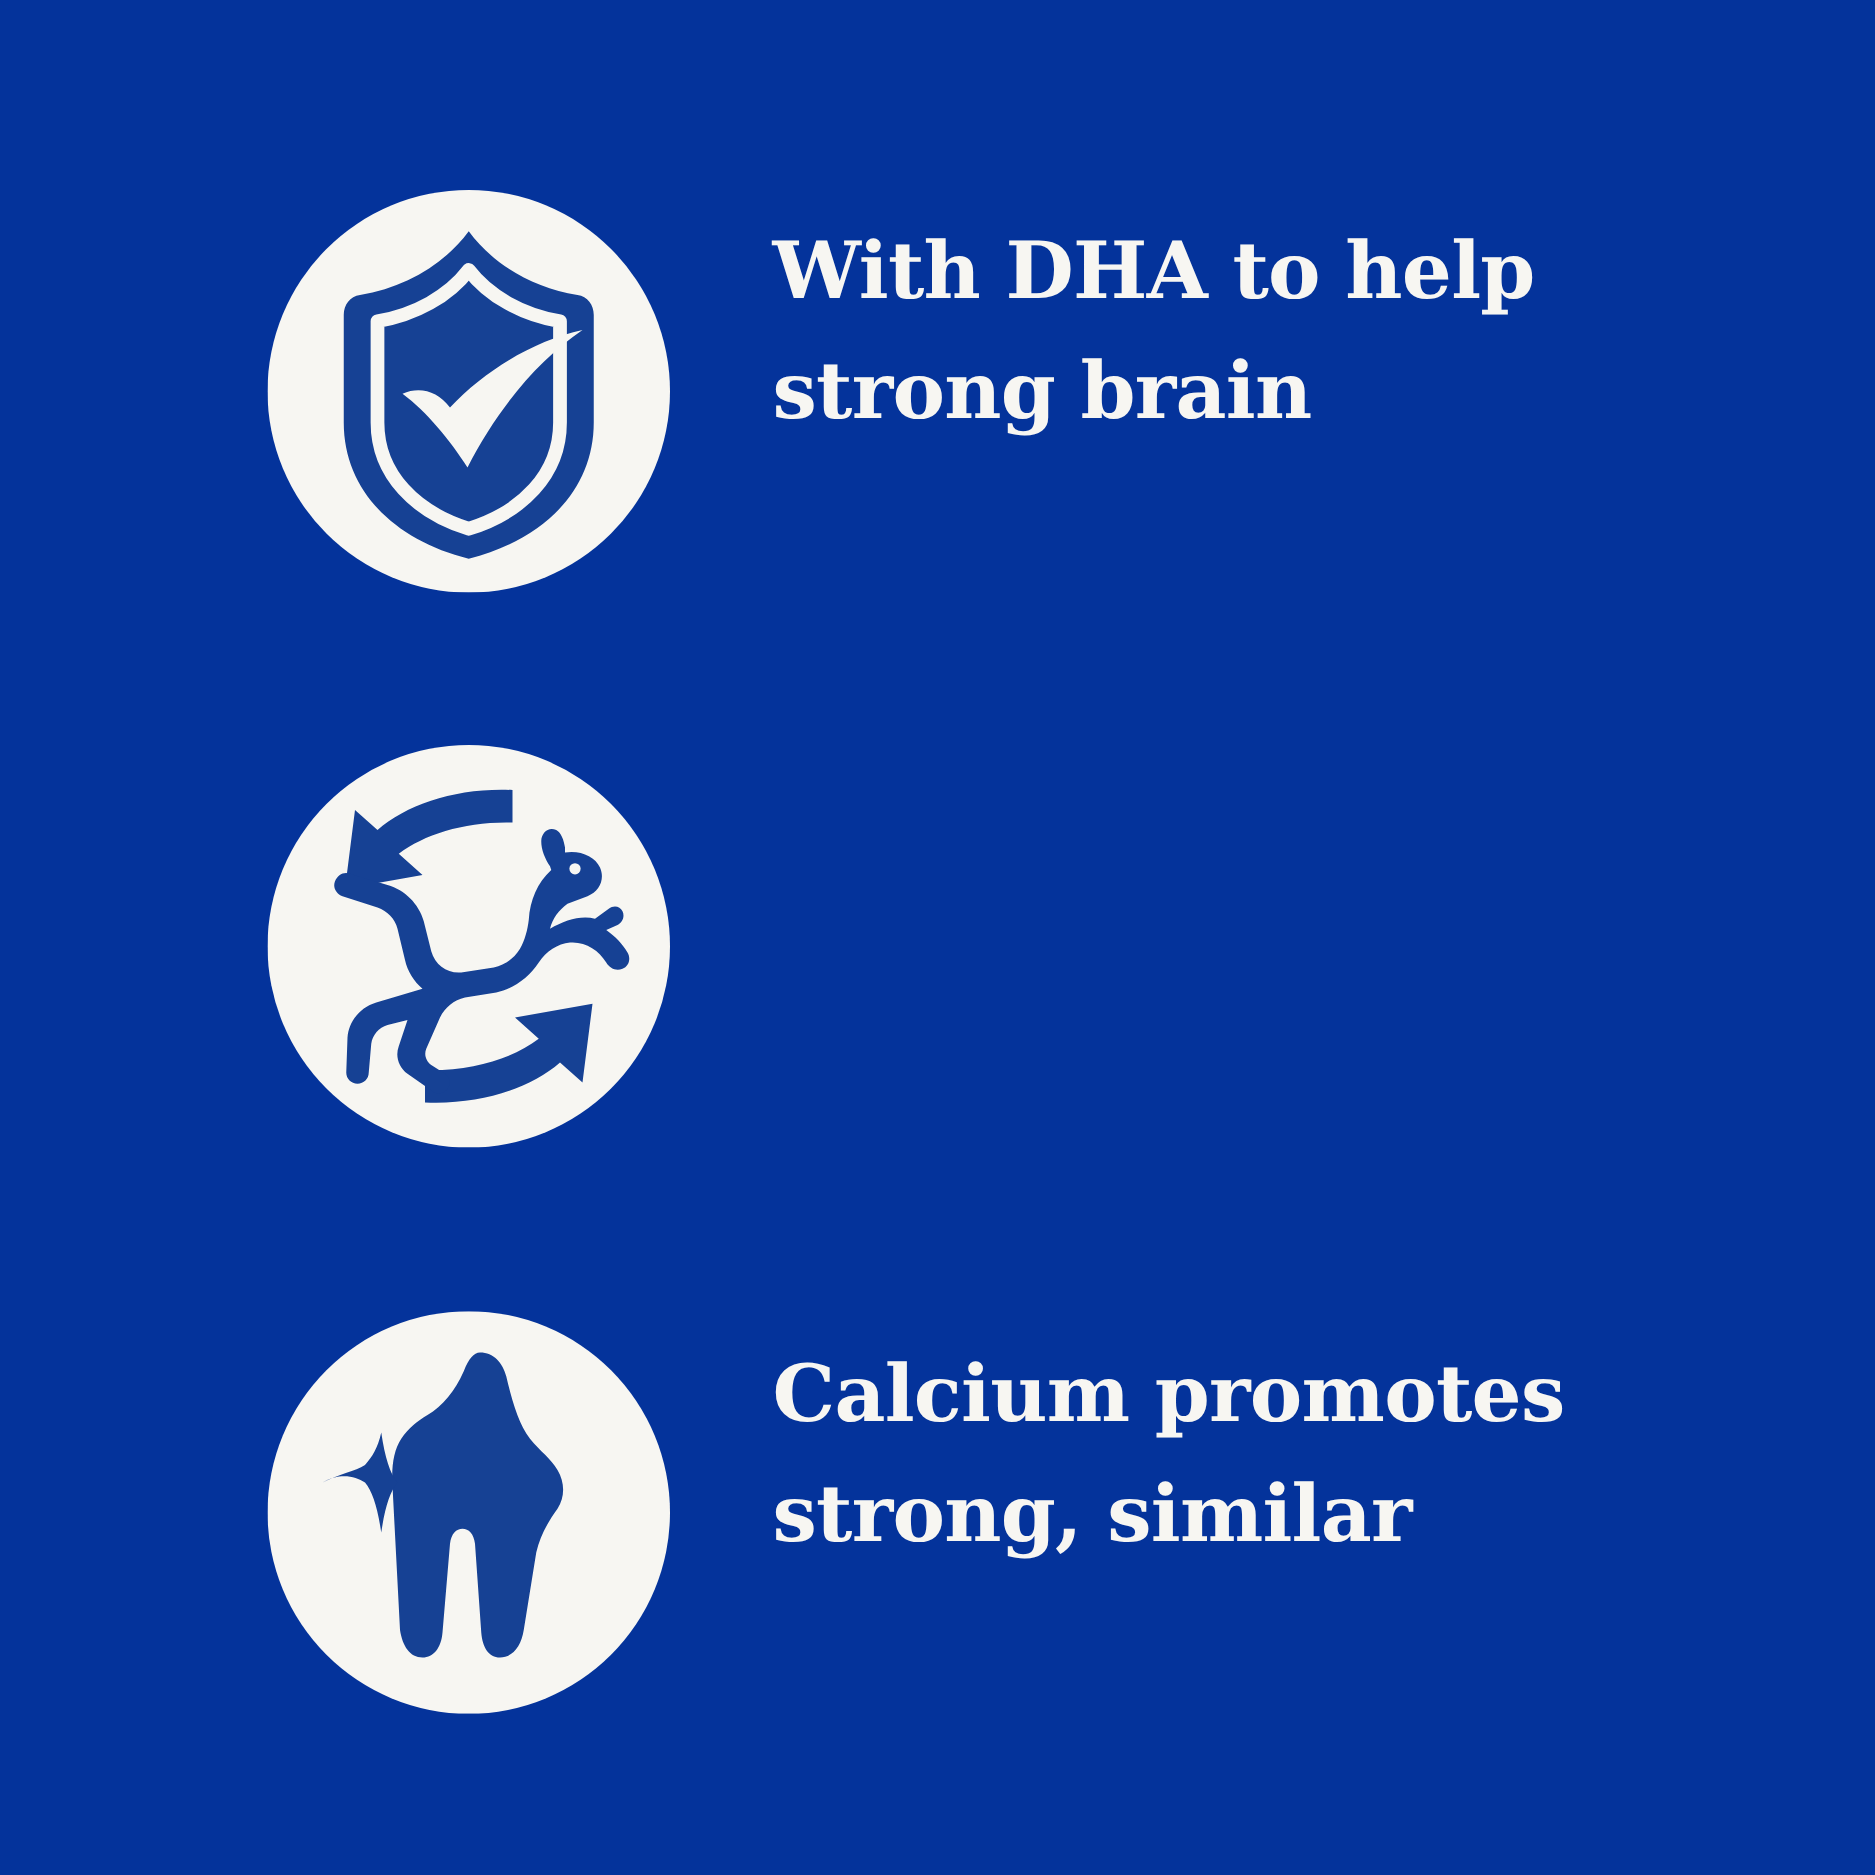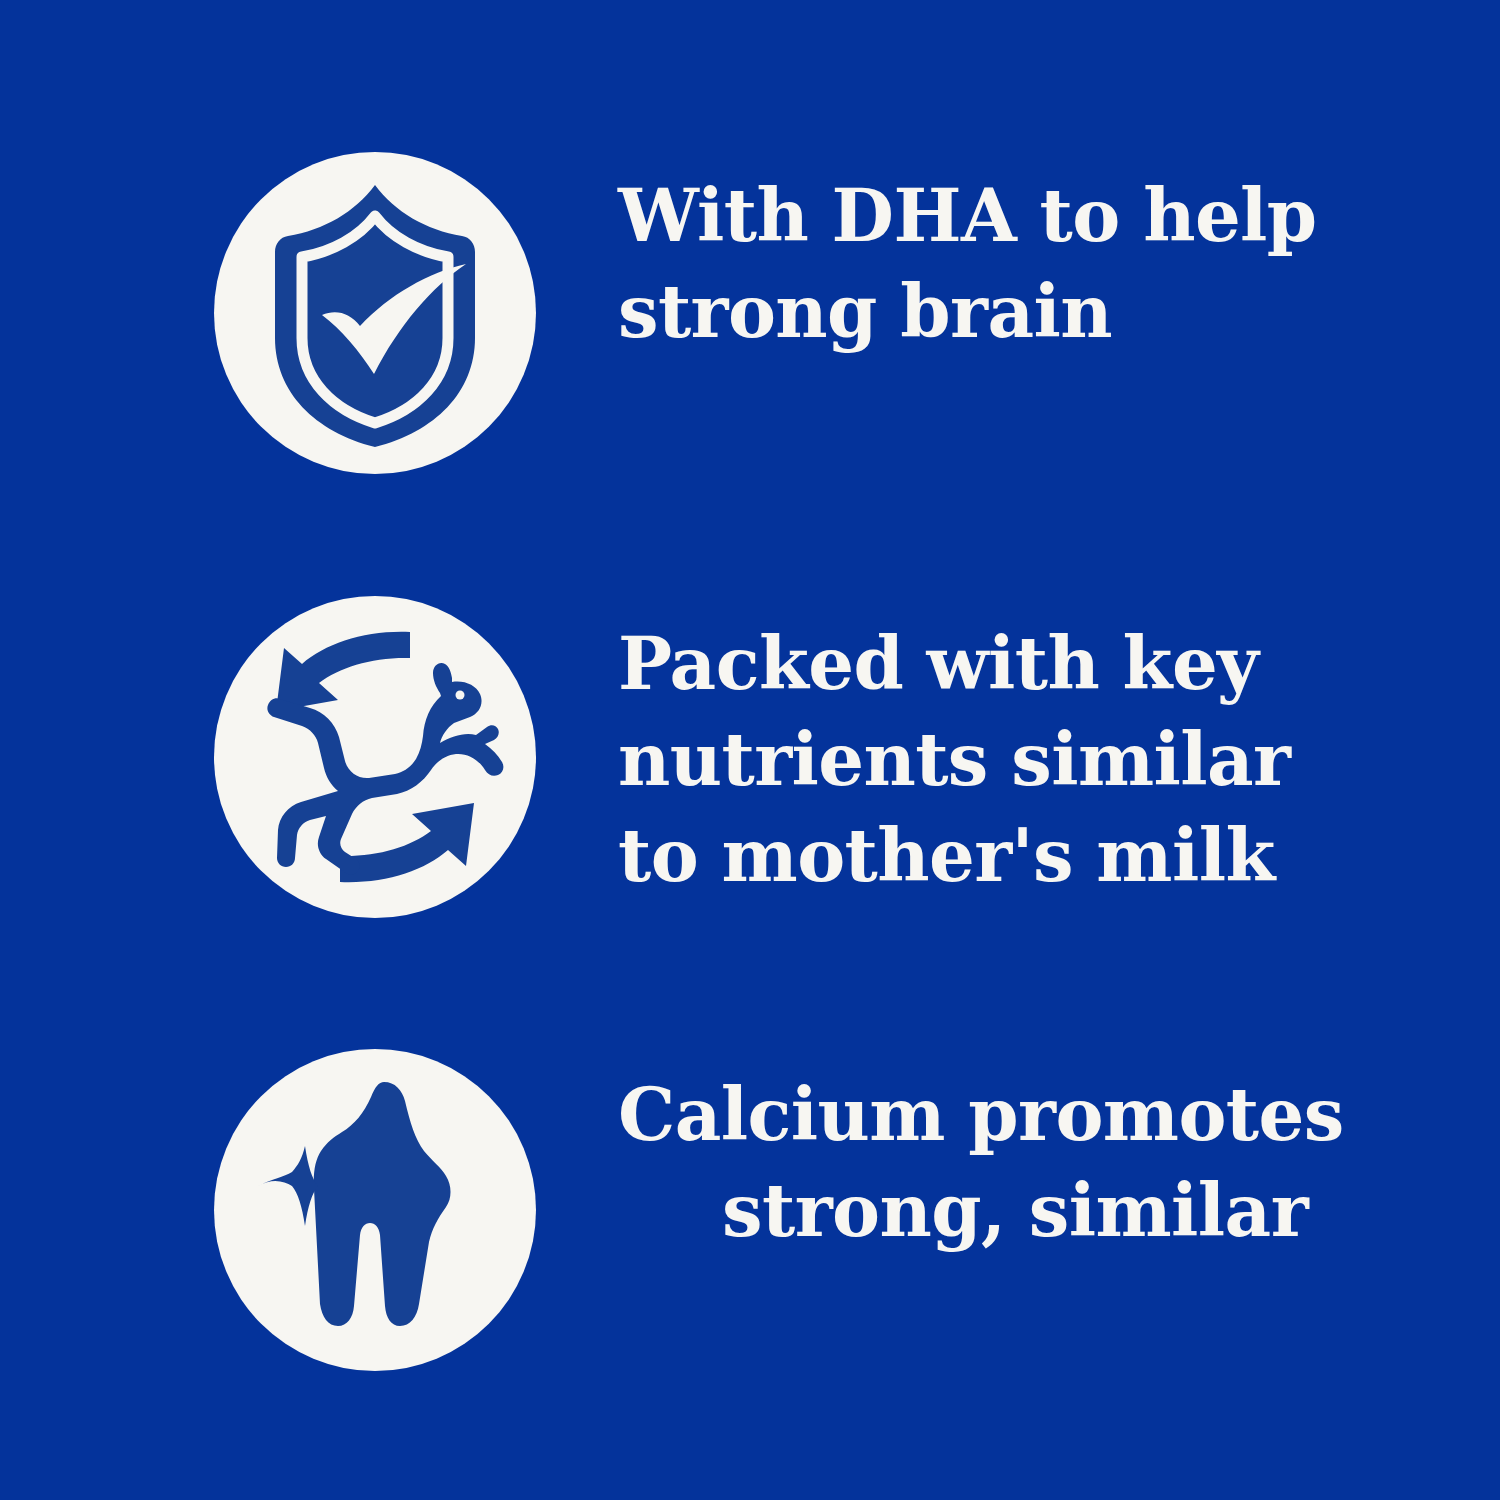--- a/index.html
+++ b/index.html
@@ -40,38 +40,38 @@
     display: block;
     width: 322px;
     height: 322px;
   }
   .benefit-text {
     flex: 0 0 auto;
     margin-left: 82px;
     width: 690px;
     font-family: "DejaVu Serif", "Liberation Serif", serif;
     font-weight: 700;
-    font-size: 72px;
+    font-size: 63px;
     line-height: 96px;
     letter-spacing: -0.6px;
     word-spacing: -1px;
     -webkit-font-smoothing: antialiased;
   }
   .benefit-text .txt-line {
     display: block;
     white-space: nowrap;
   }
   
   #row-1 { top: 152px; }
   #row-2 { top: 596px; }
   #row-3 { top: 1049px; }
 
   #row-1 .benefit-text { margin-top: 16px; }
   #row-2 .benefit-text { margin-top: 20px; }
-  #row-3 .benefit-text { margin-top: 18px; text-align: right; }
+  #row-3 .benefit-text { margin-top: 18px; }
 </style>
 </head>
 <body style="background: rgb(4, 51, 155);">
 
 <div id="benefit-panel">
 
   <div class="benefit-row" id="row-1">
     <div class="icon-badge">
       <svg viewBox="0 0 322 322" xmlns="http://www.w3.org/2000/svg" aria-hidden="true">
         <circle cx="161" cy="161" r="161" fill="#F7F6F2"></circle>
@@ -189,25 +189,20 @@
           C 210 124, 216 110, 227 100
           L 226 97
           C 222 91, 219 84, 219 77
           C 219 70, 225 65, 231 68
           C 235 70, 237 76, 238 82
           Z"></path>
 
         <circle cx="246" cy="99" r="4.5" fill="#F7F6F2"></circle>
       </svg>
     </div>
-    <div class="benefit-text" style="color: rgb(247, 246, 242);">
-      <span class="txt-line">Packed with key</span>
-      <span class="txt-line">nutrients similar</span>
-      <span class="txt-line">to mother's milk</span>
-    </div>
   </div>
 
   <div class="benefit-row" id="row-3">
     <div class="icon-badge">
       <svg viewBox="0 0 322 322" xmlns="http://www.w3.org/2000/svg" aria-hidden="true">
         <circle cx="161" cy="161" r="161" fill="#F7F6F2"></circle>
 
         <path fill="#164194" d="
           M 170 33
           C 181 33, 188 41, 191 52

